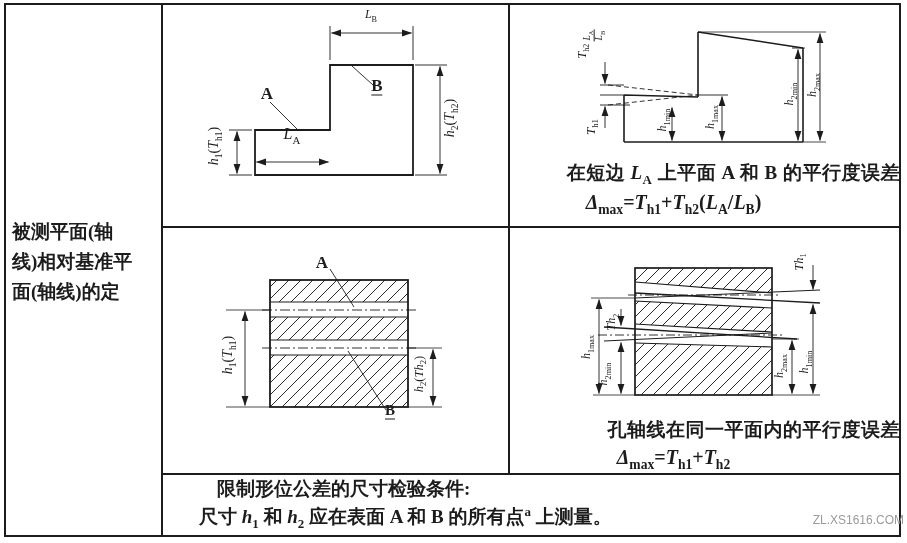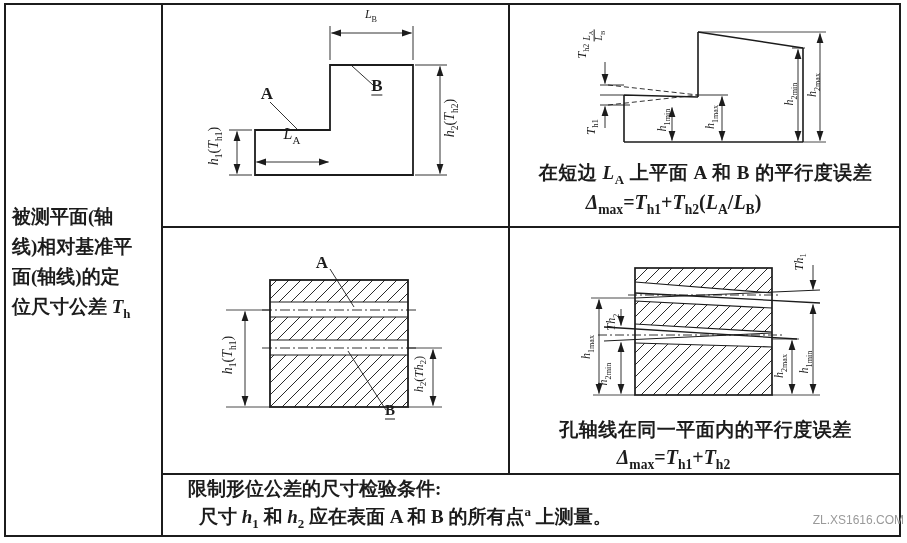--- a/index.html
+++ b/index.html
@@ -15,50 +15,49 @@
             font-size:19px;font-weight:600;line-height:30px;padding:0 6px;box-sizing:border-box}
   .leftcell div{white-space:nowrap}
   .diag{position:absolute}
   .vlabel{position:absolute;transform:translate(-50%,-50%) rotate(-90deg);
           white-space:nowrap;font-size:14px;line-height:1;font-style:normal}
   .hlabel{position:absolute;transform:translate(-50%,-50%);white-space:nowrap;
           font-size:15px;line-height:1}
   .sm{font-size:12px}
   .part-letter{font-size:17px;font-weight:700;font-style:normal}
   .ul{border-bottom:1.5px solid #1c1c1c;padding-bottom:1px}
-  .caption{position:absolute;left:511px;width:389px;text-align:center;
+  .caption{position:absolute;left:511px;width:389px;text-align:right;
            font-size:19px;font-weight:600;letter-spacing:.5px}
   .formula{position:absolute;left:511px;width:325px;text-align:center;
            font-size:20px;font-weight:600}
   .frac{display:inline-flex;flex-direction:column;align-items:center;vertical-align:-4px;
         font-size:9.5px;line-height:1.05;margin-left:2px}
   .frac .num{border-bottom:1px solid #1c1c1c;padding:0 1px}
   .footer{position:absolute;left:162px;top:475px;width:740px;font-size:19px;
           font-weight:600;line-height:28px}
-  .footer .l1{margin-left:26px}
+  .footer .l1{margin-left:55px}
   .footer .l2{margin-left:37px}
   .watermark{position:absolute;right:3px;top:513px;color:#9a9a9a;font-size:12px;
              font-family:"Liberation Sans","DejaVu Sans",sans-serif;font-weight:400}
 </style>
 </head>
 <body>
 
 <div class="stage">
 
   <div class="frame" style="left:4px;top:3px;width:897px;height:534px"></div>
   <div class="line" style="left:161px;top:3px;width:2px;height:534px"></div>
   <div class="line" style="left:508px;top:3px;width:2px;height:471px"></div>
   <div class="line" style="left:162px;top:226px;width:739px;height:2px"></div>
   <div class="line" style="left:162px;top:473px;width:739px;height:2px"></div>
 
   <div class="leftcell">
     <div><span>被测平面(轴</span></div>
     <div><span>线)相对基准平</span></div>
     <div><span>面(轴线)的定</span></div>
-    <div><span>位尺寸公差 </span><span class="it">T</span><sub>h</sub></div>
   </div>
 
   <svg class="diag" style="left:162px;top:3px" width="347" height="224" viewBox="0 0 347 224">
     <defs>
       <marker id="ar" viewBox="0 0 10 10" refX="9.5" refY="5" markerWidth="10" markerHeight="10" markerUnits="userSpaceOnUse" orient="auto-start-reverse">
         <path d="M0,1.6 L10,5 L0,8.4 Z" fill="#1c1c1c"></path>
       </marker>
       <pattern id="hat" width="12" height="12" patternUnits="userSpaceOnUse">
         <path d="M-1,13 L13,-1 M-7,7 L7,-7 M5,19 L19,5" stroke="#2a2a2a" stroke-width="1" fill="none"></path>
       </pattern>

